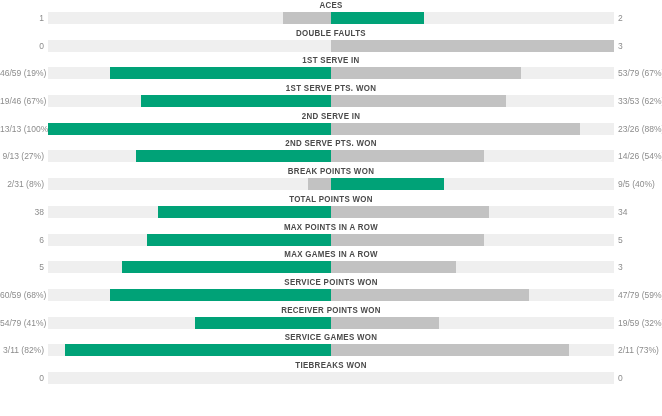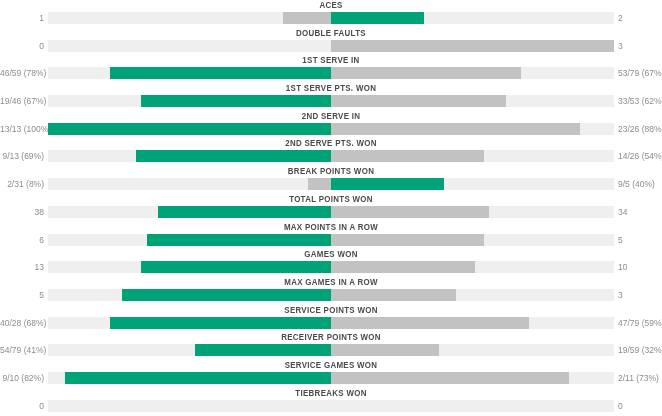--- a/index.html
+++ b/index.html
@@ -111,21 +111,21 @@
       <div class="val left">0</div>
       <div class="val right">3</div>
       <div class="bar-area">
         <div class="track"></div>
         <div class="bar left lose" style="width: 0px;"></div>
         <div class="bar right lose" style="width: 283px;"></div>
       </div>
     </div>
     <div class="stat-row">
       <div class="stat-title">1ST SERVE IN</div>
-      <div class="val left">46/59 (78%)</div>
+      <div class="val left">46/59 (19%)</div>
       <div class="val right">53/79 (67%)</div>
       <div class="bar-area">
         <div class="track"></div>
         <div class="bar left win" style="width: 220.74px;"></div>
         <div class="bar right lose" style="width: 189.61px;"></div>
       </div>
     </div>
     <div class="stat-row">
       <div class="stat-title">1ST SERVE PTS. WON</div>
       <div class="val left">19/46 (67%)</div>
@@ -141,21 +141,21 @@
       <div class="val left">13/13 (100%)</div>
       <div class="val right">23/26 (88%)</div>
       <div class="bar-area">
         <div class="track"></div>
         <div class="bar left win" style="width: 283px;"></div>
         <div class="bar right lose" style="width: 249.04px;"></div>
       </div>
     </div>
     <div class="stat-row">
       <div class="stat-title">2ND SERVE PTS. WON</div>
-      <div class="val left">9/13 (69%)</div>
+      <div class="val left">9/13 (27%)</div>
       <div class="val right">14/26 (54%)</div>
       <div class="bar-area">
         <div class="track"></div>
         <div class="bar left win" style="width: 195.27px;"></div>
         <div class="bar right lose" style="width: 152.82px;"></div>
       </div>
     </div>
     <div class="stat-row">
       <div class="stat-title">BREAK POINTS WON</div>
       <div class="val left">2/31 (8%)</div>
@@ -180,62 +180,52 @@
       <div class="stat-title">MAX POINTS IN A ROW</div>
       <div class="val left">6</div>
       <div class="val right">5</div>
       <div class="bar-area">
         <div class="track"></div>
         <div class="bar left win" style="width: 183.95px;"></div>
         <div class="bar right lose" style="width: 152.82px;"></div>
       </div>
     </div>
     <div class="stat-row">
-      <div class="stat-title">GAMES WON</div>
-      <div class="val left">13</div>
-      <div class="val right">10</div>
-      <div class="bar-area">
-        <div class="track"></div>
-        <div class="bar left win" style="width: 189.61px;"></div>
-        <div class="bar right lose" style="width: 144.33px;"></div>
-      </div>
-    </div>
-    <div class="stat-row">
       <div class="stat-title">MAX GAMES IN A ROW</div>
       <div class="val left">5</div>
       <div class="val right">3</div>
       <div class="bar-area">
         <div class="track"></div>
         <div class="bar left win" style="width: 209.42px;"></div>
         <div class="bar right lose" style="width: 124.52px;"></div>
       </div>
     </div>
     <div class="stat-row">
       <div class="stat-title">SERVICE POINTS WON</div>
-      <div class="val left">40/28 (68%)</div>
+      <div class="val left">60/59 (68%)</div>
       <div class="val right">47/79 (59%)</div>
       <div class="bar-area">
         <div class="track"></div>
         <div class="bar left win" style="width: 220.74px;"></div>
         <div class="bar right lose" style="width: 198.1px;"></div>
       </div>
     </div>
     <div class="stat-row">
       <div class="stat-title">RECEIVER POINTS WON</div>
       <div class="val left">54/79 (41%)</div>
       <div class="val right">19/59 (32%)</div>
       <div class="bar-area">
         <div class="track"></div>
         <div class="bar left win" style="width: 135.84px;"></div>
         <div class="bar right lose" style="width: 107.54px;"></div>
       </div>
     </div>
     <div class="stat-row">
       <div class="stat-title">SERVICE GAMES WON</div>
-      <div class="val left">9/10 (82%)</div>
+      <div class="val left">3/11 (82%)</div>
       <div class="val right">2/11 (73%)</div>
       <div class="bar-area">
         <div class="track"></div>
         <div class="bar left win" style="width: 266.02px;"></div>
         <div class="bar right lose" style="width: 237.72px;"></div>
       </div>
     </div>
     <div class="stat-row">
       <div class="stat-title">TIEBREAKS WON</div>
       <div class="val left">0</div>

